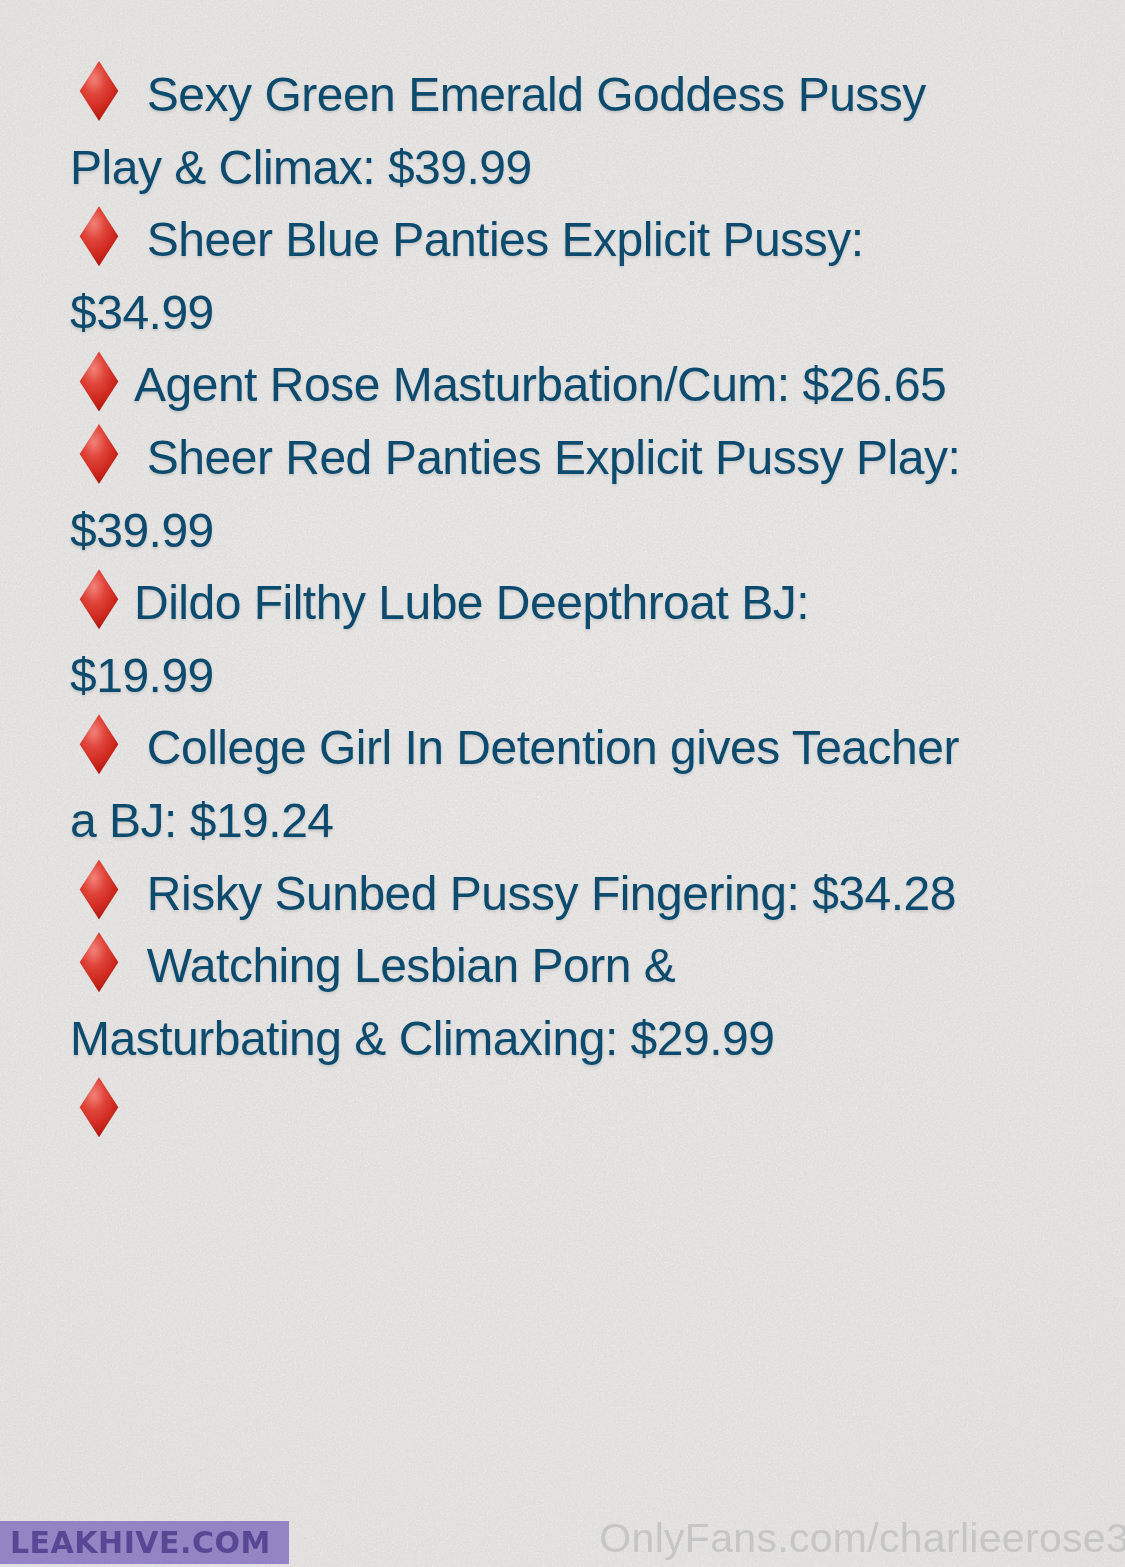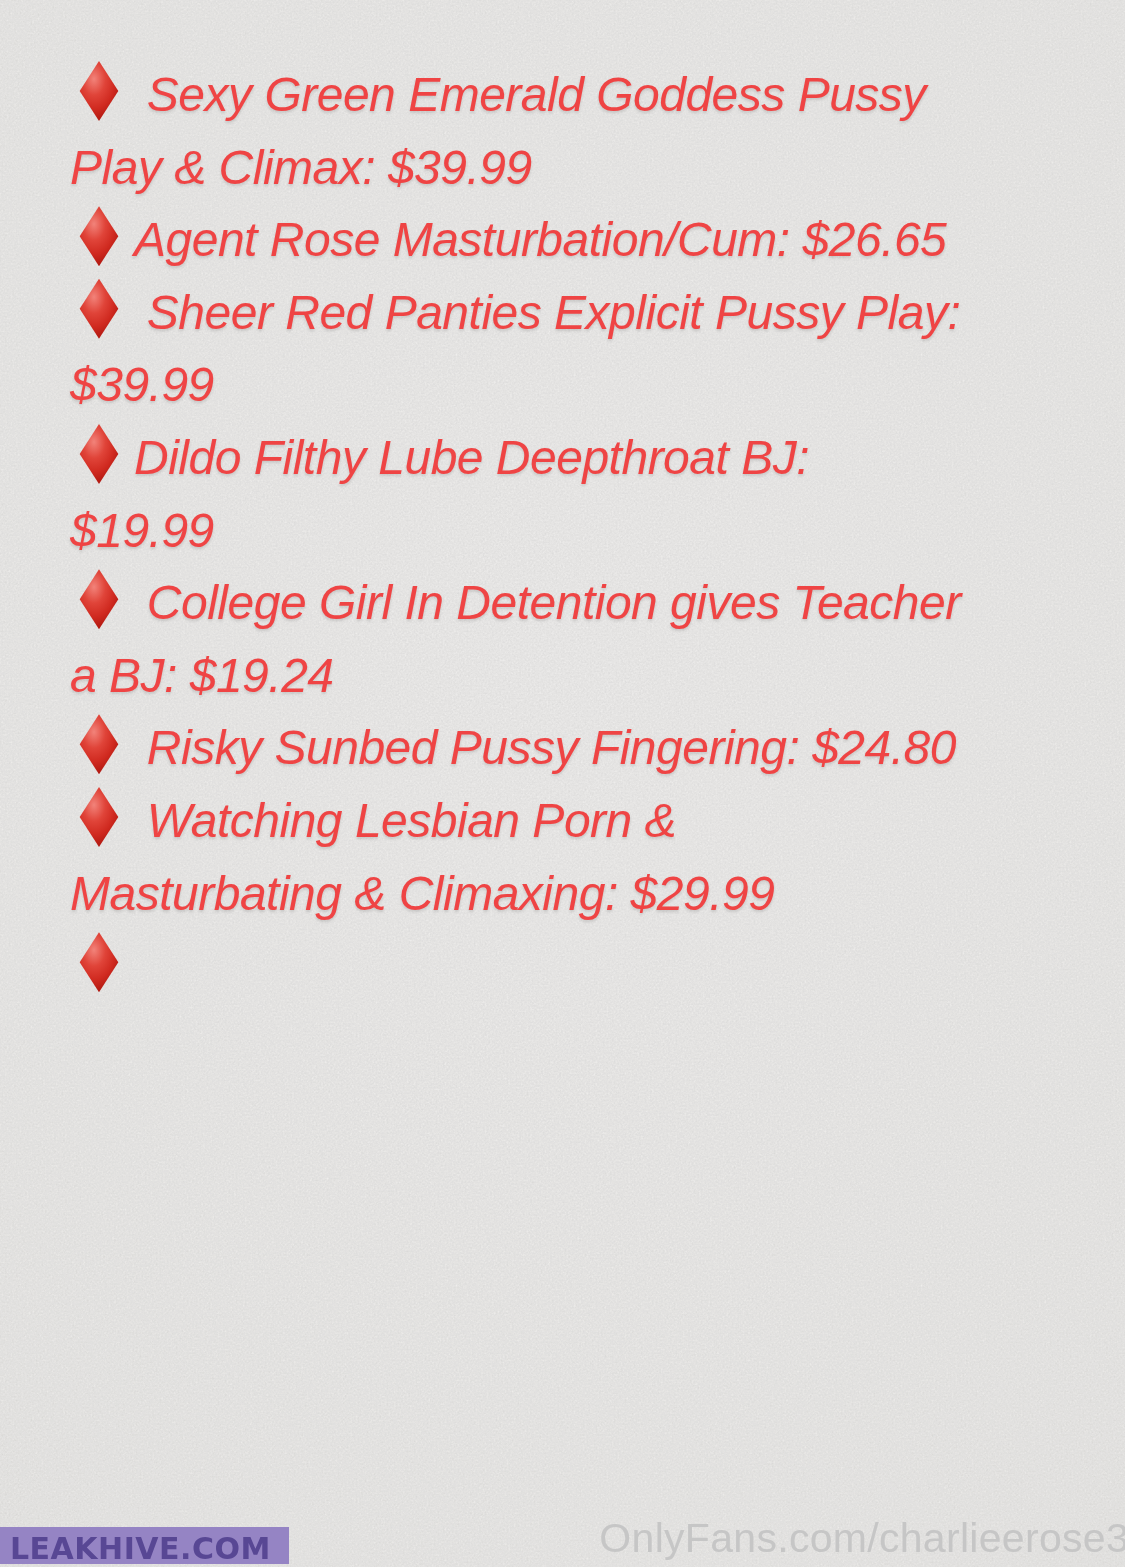--- a/index.html
+++ b/index.html
@@ -26,23 +26,22 @@
 
   .content {
     position: absolute;
     left: 70px;
     top: 59px;
     width: 1014px;
     z-index: 1;
     font-size: 48px;
     line-height: 72.6px;
     letter-spacing: -0.5px;
-    color: #ef4444;
+    color: #0c4a6e;
     text-shadow: 0 2px 3px rgba(0,0,0,0.13);
-    font-style: italic;
   }
 
   .item { margin: 0; }
 
   .diamond {
     display: inline-block;
     width: 42px;
     height: 60px;
     margin: 0 14px 0 8px;
     vertical-align: -10px;
@@ -54,21 +53,21 @@
 
   .item-text {
     white-space: pre-line;
   }
 
   .leakhive-badge {
     position: absolute;
     left: 0;
     bottom: 3px;
     z-index: 2;
-    height: 37px;
+    height: 43px;
     line-height: 43px;
     padding: 0 18px 0 10px;
     font-family: "DejaVu Sans", sans-serif;
     font-weight: 900;
     font-size: 30px;
     letter-spacing: 0.5px;
     background: #9584c4;
     color: #584794;
   }
 
@@ -89,28 +88,30 @@
   <filter id="paperNoise">
     <feTurbulence type="fractalNoise" baseFrequency="0.55" numOctaves="2" seed="7" stitchTiles="stitch"></feTurbulence>
     <feColorMatrix type="matrix" values="0 0 0 0 0  0 0 0 0 0  0 0 0 0 0  0.45 0.45 0.45 0 0"></feColorMatrix>
   </filter>
   <rect width="100%" height="100%" filter="url(#paperNoise)" opacity="0.10"></rect>
 </svg>
 
 <div class="content">
   <div class="item"><span class="diamond"></span><span class="item-text"> Sexy Green Emerald Goddess Pussy
 Play &amp; Climax: $39.99</span></div>
+  <div class="item"><span class="diamond"></span><span class="item-text"> Sheer Blue Panties Explicit Pussy:
+$34.99</span></div>
   <div class="item"><span class="diamond"></span><span class="item-text">Agent Rose Masturbation/Cum: $26.65</span></div>
   <div class="item"><span class="diamond"></span><span class="item-text"> Sheer Red Panties Explicit Pussy Play:
 $39.99</span></div>
   <div class="item"><span class="diamond"></span><span class="item-text">Dildo Filthy Lube Deepthroat BJ:
 $19.99</span></div>
   <div class="item"><span class="diamond"></span><span class="item-text"> College Girl In Detention gives Teacher
 a BJ: $19.24</span></div>
-  <div class="item"><span class="diamond"></span><span class="item-text"> Risky Sunbed Pussy Fingering: $24.80</span></div>
+  <div class="item"><span class="diamond"></span><span class="item-text"> Risky Sunbed Pussy Fingering: $34.28</span></div>
   <div class="item"><span class="diamond"></span><span class="item-text"> Watching Lesbian Porn &amp;
 Masturbating &amp; Climaxing: $29.99</span></div>
   <div class="item"><span class="diamond"></span></div>
 </div>
 
 <div class="leakhive-badge">LEAKHIVE.COM</div>
 
 <div class="onlyfans-watermark">OnlyFans.com/charlieerose3</div>
 
 </body></html>

